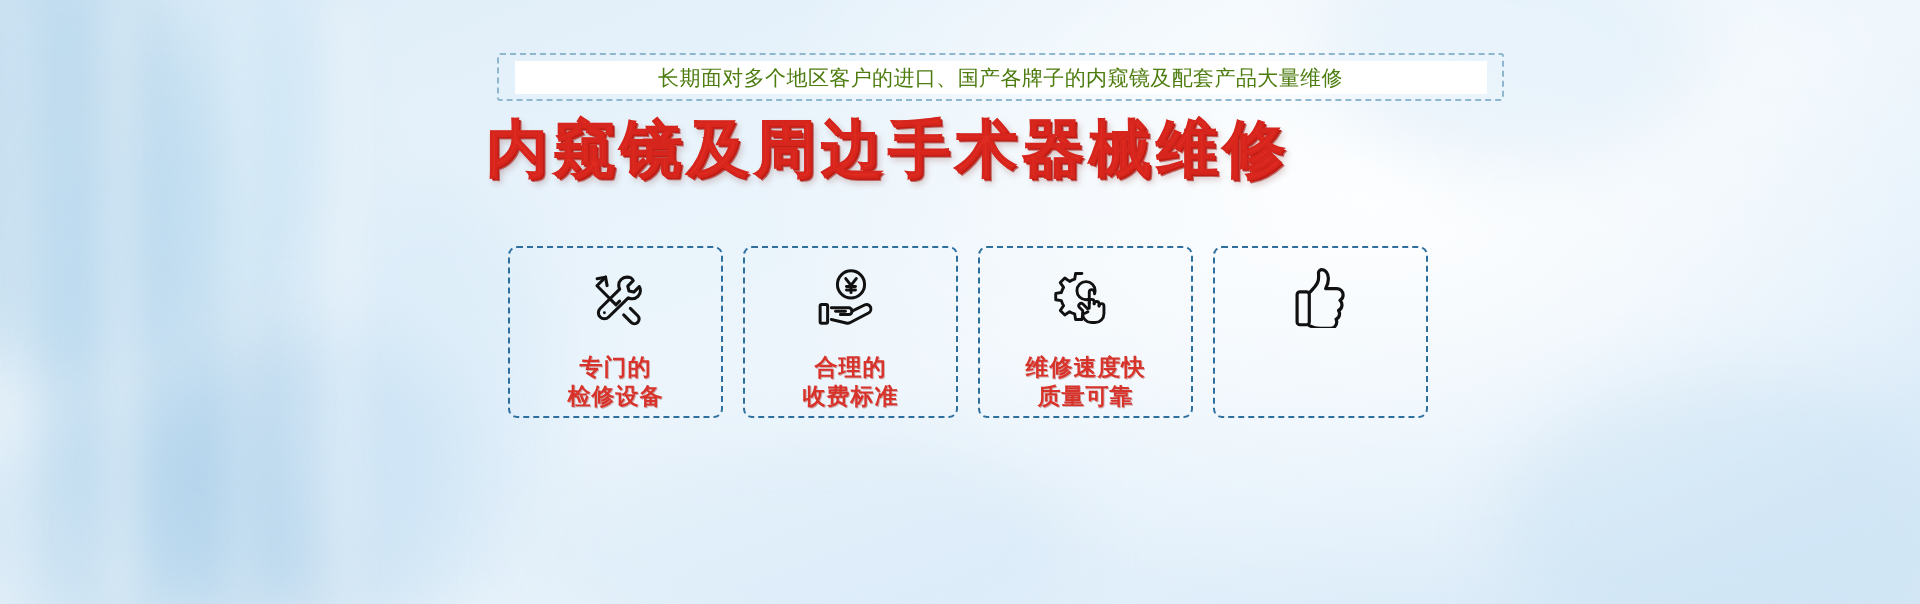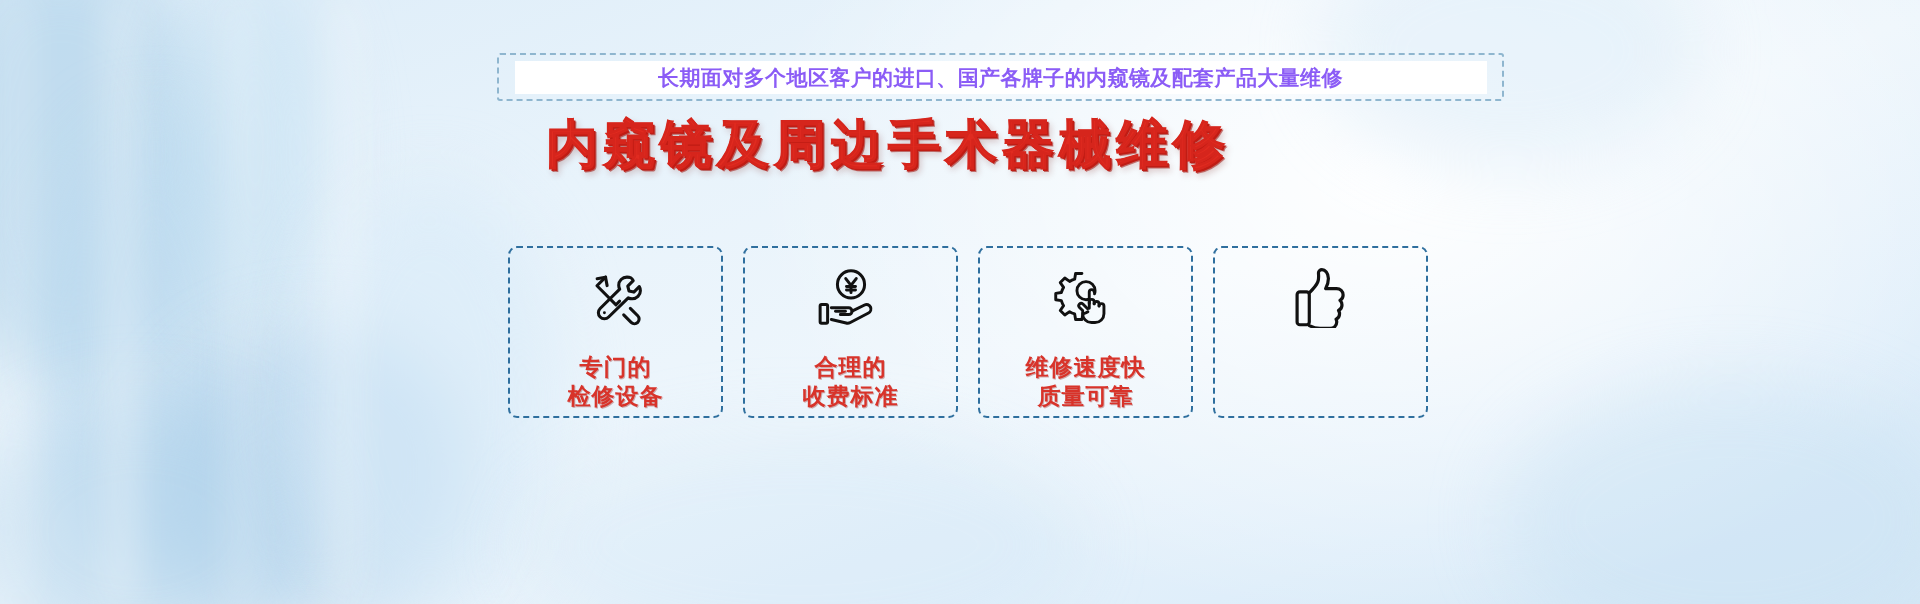--- a/index.html
+++ b/index.html
@@ -48,34 +48,34 @@
     border-radius: 3px;
     display: flex; align-items: center; justify-content: center;
   }
   #tagline-inner {
     background: #ffffff;
     width: 972px; height: 33px;
     display: flex; align-items: center; justify-content: center;
   }
   #tagline-text {
     font-size: 21px;
-    font-weight: 700;
-    color: #8b5cf6;
+    font-weight: 400;
+    color: #4d7c0f;
     letter-spacing: 0.4px;
     white-space: nowrap;
     line-height: 1;
   }
 
   
   #headline {
     position: absolute;
     left: 0; top: 118px;
     width: 1736px;
     text-align: center;
-    font-size: 52px;
+    font-size: 62px;
     font-weight: 900;
     color: #e02b20;
     letter-spacing: 5px;
     line-height: 1;
     white-space: nowrap;
     text-shadow:
        2px 2px 0 #c01c14,
        3px 3px 0 rgba(160,20,14,0.55),
        4px 5px 7px rgba(120,30,20,0.28);
     padding-left: 40px;

